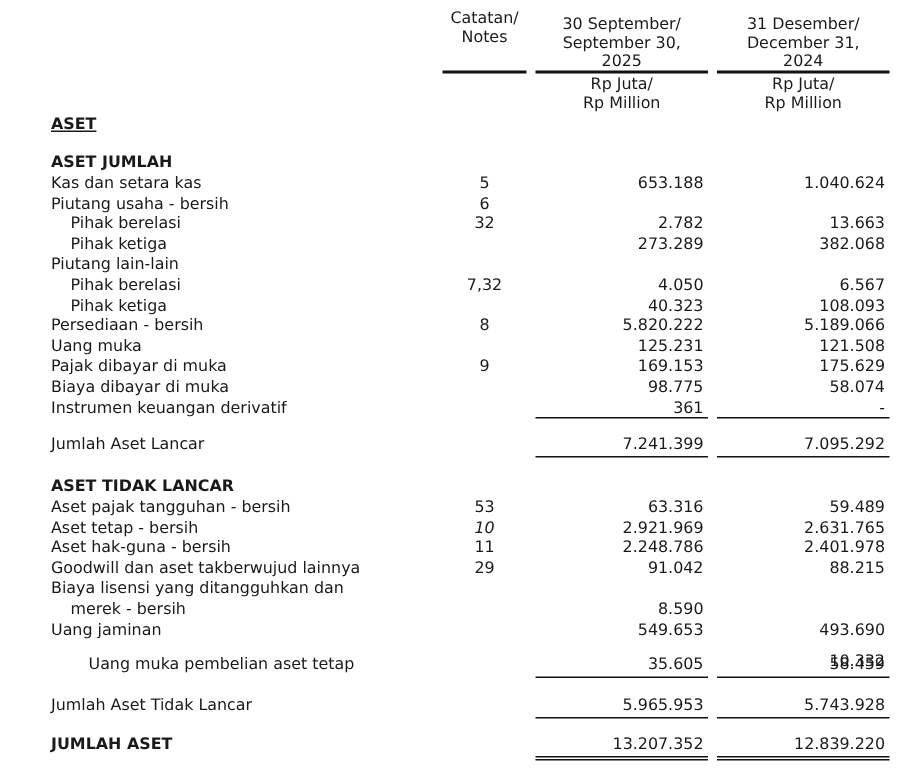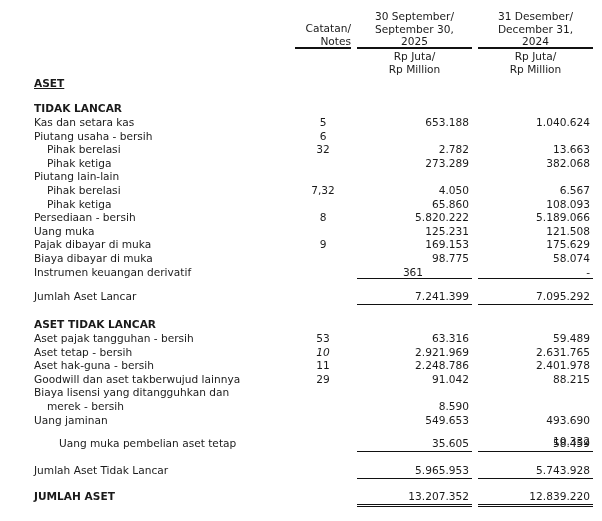--- a/index.html
+++ b/index.html
@@ -11,41 +11,41 @@
   .num { position:absolute; text-align:right; white-space:nowrap; line-height:13px; }
   .note { position:absolute; text-align:center; white-space:nowrap; line-height:13px; width:56px; left:295px; }
   .bold { font-weight:bold; }
   .u { text-decoration:underline; }
   .sline { position:absolute; border-top:1.5px solid #111; height:0; }
   .dline { position:absolute; border-top:3px double #111; height:0; }
 </style>
 </head>
 <body>
 
-<div class="hdr" style="left:295px;top:22px;width:56px;white-space:pre;text-align:right;">Catatan/
+<div class="hdr" style="left:295px;top:6px;width:56px;white-space:pre;">Catatan/
 Notes</div>
 <div class="hline" style="left:295px;top:47px;width:56px;"></div>
 
 <div class="hdr" style="left:357px;top:10px;width:115px;white-space:pre;">30 September/
 September 30,
 2025</div>
 <div class="hline" style="left:357px;top:47px;width:115px;"></div>
 <div class="hdr" style="left:357px;top:50px;width:115px;white-space:pre;">Rp Juta/
 Rp Million</div>
 
 <div class="hdr" style="left:478px;top:10px;width:115px;white-space:pre;">31 Desember/
 December 31,
 2024</div>
 <div class="hline" style="left:478px;top:47px;width:115px;"></div>
 <div class="hdr" style="left:478px;top:50px;width:115px;white-space:pre;">Rp Juta/
 Rp Million</div>
 
 <div class="abs bold u" style="left:34px;top:77px;">ASET</div>
 
-<div class="abs bold" style="left:34px;top:102px;">TIDAK LANCAR</div>
+<div class="abs bold" style="left:34px;top:102px;">ASET JUMLAH</div>
 <div id="current-rows">
     <div class="abs" style="left: 34px; top: 116px;">Kas dan setara kas</div>
     <div class="note" style="top: 116px;">5</div>
     <div class="num" style="left: 357px; width: 112px; top: 116px;">653.188</div>
     <div class="num" style="left: 478px; width: 112px; top: 116px;">1.040.624</div>
     <div class="abs" style="left: 34px; top: 129.6px;">Piutang usaha - bersih</div>
     <div class="note" style="top: 129.6px;">6</div>
     <div class="num" style="left: 357px; width: 112px; top: 129.6px;"></div>
     <div class="num" style="left: 478px; width: 112px; top: 129.6px;"></div>
     <div class="abs" style="left: 47px; top: 143.2px;">Pihak berelasi</div>
@@ -59,41 +59,41 @@
     <div class="abs" style="left: 34px; top: 170.4px;">Piutang lain-lain</div>
     <div class="note" style="top: 170.4px;"></div>
     <div class="num" style="left: 357px; width: 112px; top: 170.4px;"></div>
     <div class="num" style="left: 478px; width: 112px; top: 170.4px;"></div>
     <div class="abs" style="left: 47px; top: 184px;">Pihak berelasi</div>
     <div class="note" style="top: 184px;">7,32</div>
     <div class="num" style="left: 357px; width: 112px; top: 184px;">4.050</div>
     <div class="num" style="left: 478px; width: 112px; top: 184px;">6.567</div>
     <div class="abs" style="left: 47px; top: 197.6px;">Pihak ketiga</div>
     <div class="note" style="top: 197.6px;"></div>
-    <div class="num" style="left: 357px; width: 112px; top: 197.6px;">65.860</div>
+    <div class="num" style="left: 357px; width: 112px; top: 197.6px;">40.323</div>
     <div class="num" style="left: 478px; width: 112px; top: 197.6px;">108.093</div>
     <div class="abs" style="left: 34px; top: 211.2px;">Persediaan - bersih</div>
     <div class="note" style="top: 211.2px;">8</div>
     <div class="num" style="left: 357px; width: 112px; top: 211.2px;">5.820.222</div>
     <div class="num" style="left: 478px; width: 112px; top: 211.2px;">5.189.066</div>
     <div class="abs" style="left: 34px; top: 224.8px;">Uang muka</div>
     <div class="note" style="top: 224.8px;"></div>
     <div class="num" style="left: 357px; width: 112px; top: 224.8px;">125.231</div>
     <div class="num" style="left: 478px; width: 112px; top: 224.8px;">121.508</div>
     <div class="abs" style="left: 34px; top: 238.4px;">Pajak dibayar di muka</div>
     <div class="note" style="top: 238.4px;">9</div>
     <div class="num" style="left: 357px; width: 112px; top: 238.4px;">169.153</div>
     <div class="num" style="left: 478px; width: 112px; top: 238.4px;">175.629</div>
     <div class="abs" style="left: 34px; top: 252px;">Biaya dibayar di muka</div>
     <div class="note" style="top: 252px;"></div>
     <div class="num" style="left: 357px; width: 112px; top: 252px;">98.775</div>
     <div class="num" style="left: 478px; width: 112px; top: 252px;">58.074</div>
     <div class="abs" style="left: 34px; top: 265.6px;">Instrumen keuangan derivatif</div>
     <div class="note" style="top: 265.6px;"></div>
-    <div class="num" style="left: 357px; width: 112px; top: 265.6px; text-align: center;">361</div>
+    <div class="num" style="left: 357px; width: 112px; top: 265.6px;">361</div>
     <div class="num" style="left: 478px; width: 112px; top: 265.6px;">-</div>
   </div>
 
 <div class="sline" style="left:357px;top:278px;width:115px;"></div>
 <div class="sline" style="left:478px;top:278px;width:115px;"></div>
 
 <div class="abs" style="left:34px;top:290px;">Jumlah Aset Lancar</div>
 <div class="num" style="left:357px;width:112px;top:290px;">7.241.399</div>
 <div class="num" style="left:478px;width:112px;top:290px;">7.095.292</div>
 <div class="sline" style="left:357px;top:304px;width:115px;"></div>

